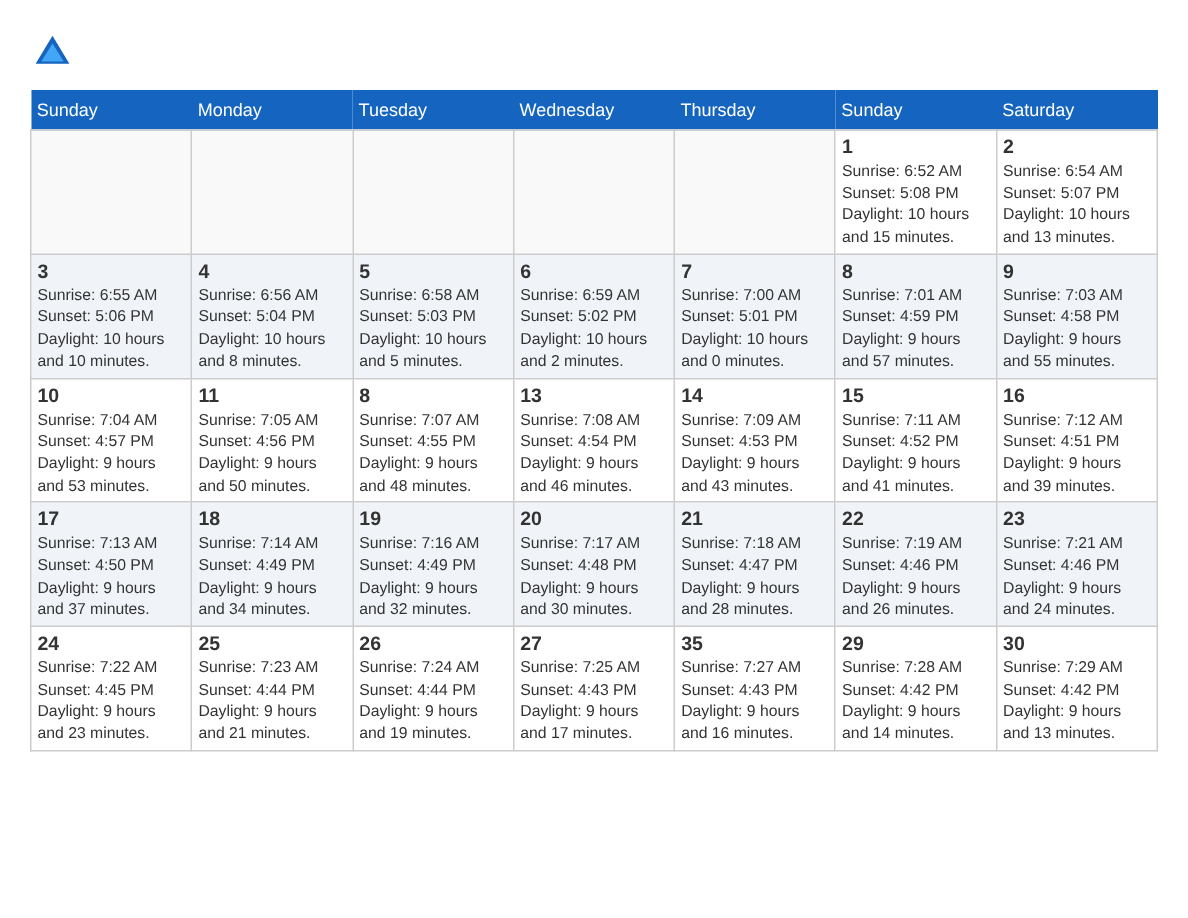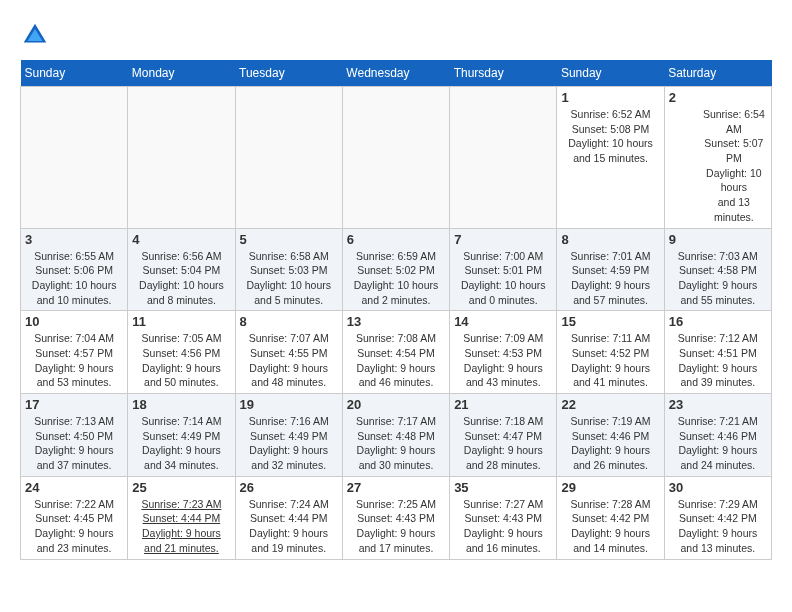--- a/index.html
+++ b/index.html
@@ -68,21 +68,20 @@
       font-weight: bold;
       font-size: 13px;
       color: #333;
       display: block;
       margin-bottom: 2px;
     }
     .day-info {
       color: #333;
       font-size: 10.5px;
       line-height: 1.4;
-      text-align: center;
     }
     .empty-cell {
       background: #f9f9f9;
     }
     tr:nth-child(odd) td { background-color: #ffffff; }
     tr:nth-child(even) td { background-color: #f0f4f8; }
     tr:nth-child(odd) td.empty-cell { background-color: #f9f9f9; }
     tr:nth-child(even) td.empty-cell { background-color: #e8edf2; }
   </style>
 </head>
@@ -126,21 +125,21 @@
         <td class="empty-cell"></td>
         <td>
           <span class="day-num">1</span>
           <div class="day-info" style="white-space: pre-line;">Sunrise: 6:52 AM
 Sunset: 5:08 PM
 Daylight: 10 hours
 and 15 minutes.</div>
         </td>
         <td>
           <span class="day-num">2</span>
-          <div class="day-info" style="white-space: pre-line; margin-left: 32px;">Sunrise: 6:54 AM
+          <div class="day-info" style="white-space: pre-line;">Sunrise: 6:54 AM
 Sunset: 5:07 PM
 Daylight: 10 hours
 and 13 minutes.</div>
         </td>
       </tr>
       <tr>
         <td>
           <span class="day-num">3</span>
           <div class="day-info" style="white-space: pre-line;">Sunrise: 6:55 AM
 Sunset: 5:06 PM
@@ -295,21 +294,21 @@
       <tr>
         <td>
           <span class="day-num">24</span>
           <div class="day-info" style="white-space: pre-line;">Sunrise: 7:22 AM
 Sunset: 4:45 PM
 Daylight: 9 hours
 and 23 minutes.</div>
         </td>
         <td>
           <span class="day-num">25</span>
-          <div class="day-info" style="white-space: pre-line; text-decoration: underline;">Sunrise: 7:23 AM
+          <div class="day-info" style="white-space: pre-line;">Sunrise: 7:23 AM
 Sunset: 4:44 PM
 Daylight: 9 hours
 and 21 minutes.</div>
         </td>
         <td>
           <span class="day-num">26</span>
           <div class="day-info" style="white-space: pre-line;">Sunrise: 7:24 AM
 Sunset: 4:44 PM
 Daylight: 9 hours
 and 19 minutes.</div>

